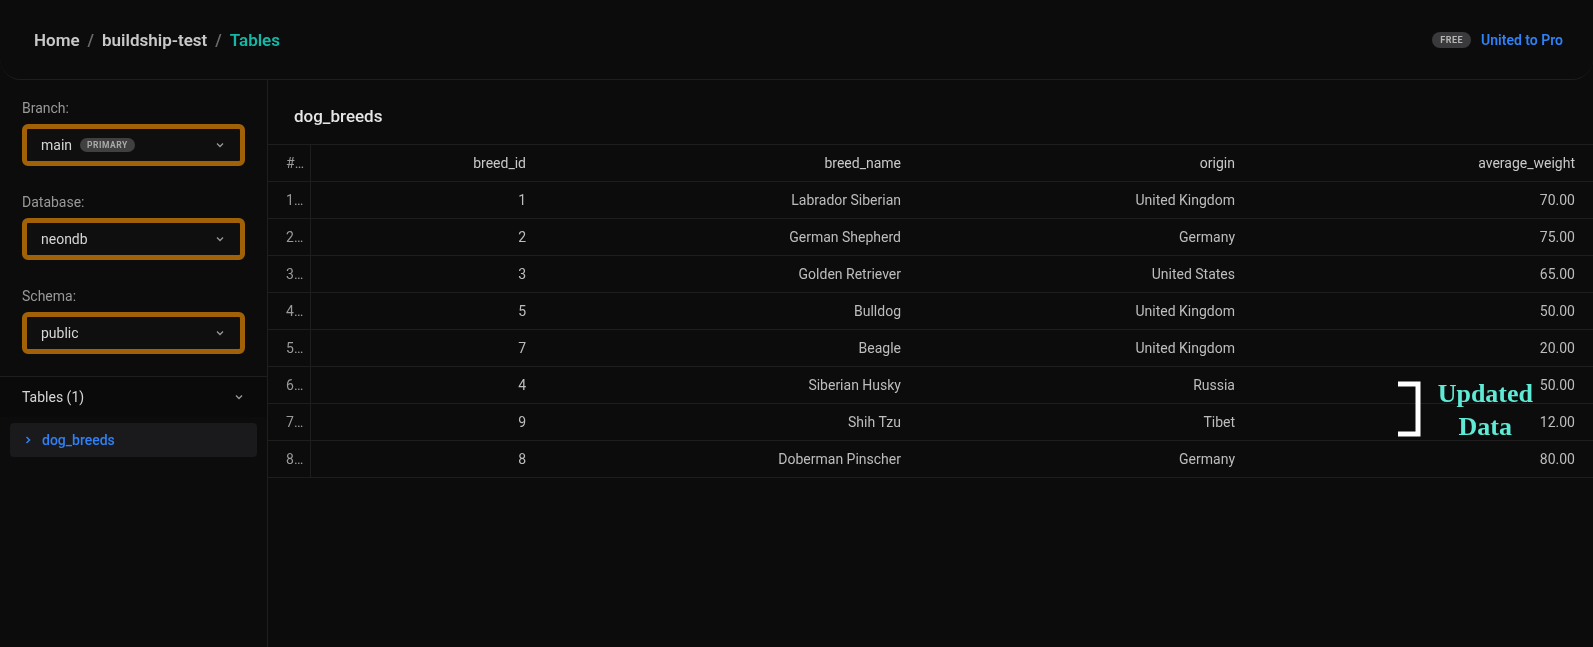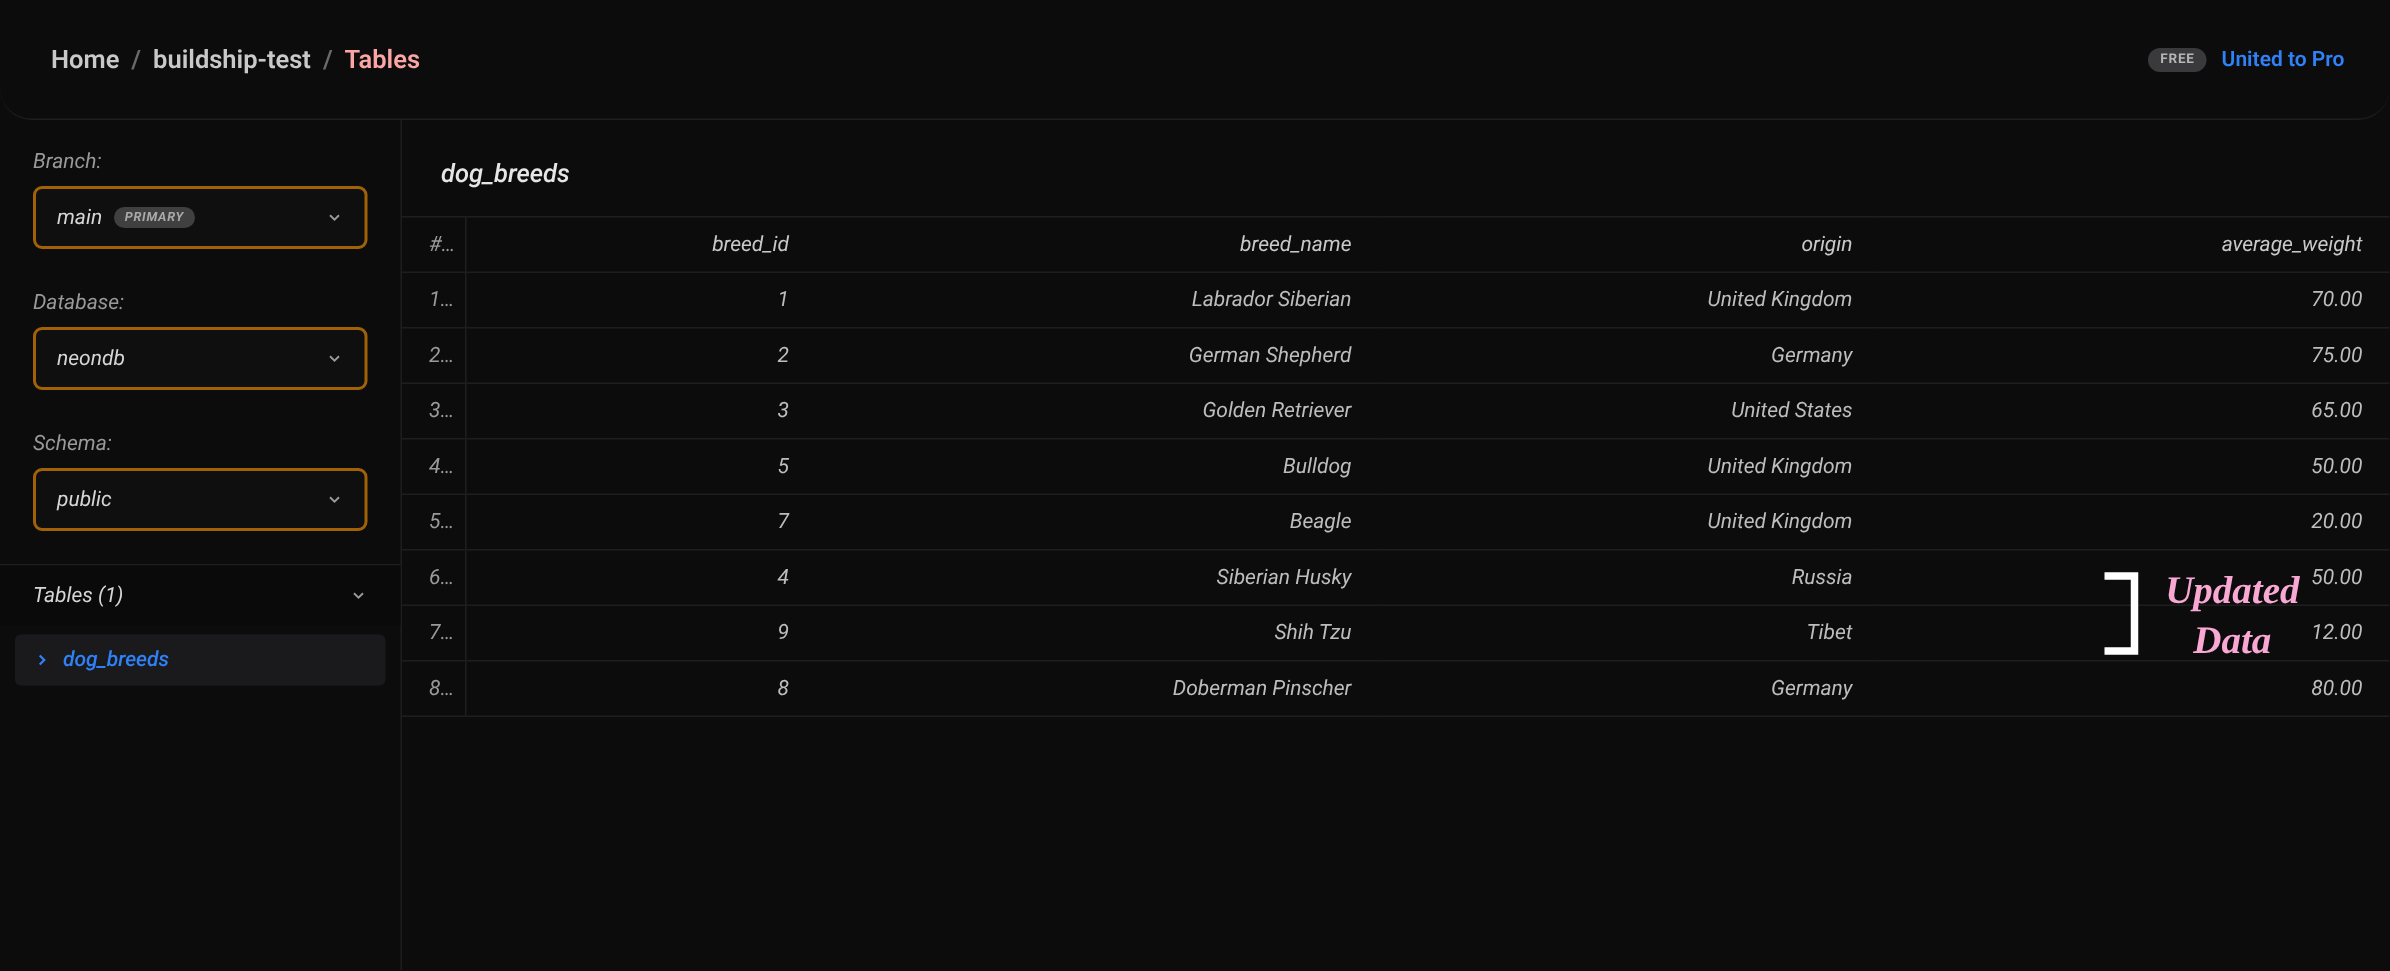--- a/index.html
+++ b/index.html
@@ -25,21 +25,21 @@
   }
   .breadcrumb {
     display: flex;
     align-items: center;
     gap: 8px;
     font-size: 17px;
     font-weight: 600;
   }
   .breadcrumb a { color: #c9c9c9; text-decoration: none; }
   .breadcrumb .sep { color: #6a6a6c; }
-  .breadcrumb .current { color: #fca5a5; text-align: right; }
+  .breadcrumb .current { color: #14b8a6; text-align: right; }
   .topbar-right {
     display: flex;
     align-items: center;
     gap: 10px;
   }
   .free-badge {
     background: #3a3a3c;
     color: #b5b5b5;
     font-size: 9px;
     font-weight: 700;
@@ -52,39 +52,38 @@
     color: #2f81f7;
     font-weight: 600;
     font-size: 14px;
     text-decoration: none;
   }
 
   
   .body {
     display: flex;
     height: calc(647px - 80px);
-    font-style: italic;
   }
   .sidebar {
     width: 268px;
     border-right: 1px solid #1e1e1f;
     display: flex;
     flex-direction: column;
   }
   .sidebar-controls {
     padding: 20px 22px 22px 22px;
   }
   .ctrl-label {
     color: #999;
     font-size: 14px;
     margin-bottom: 8px;
   }
   .select-box {
     background: #0f0f10;
-    border: 2px solid #a16207;
+    border: 5px solid #a16207;
     border-radius: 6px;
     height: 42px;
     display: flex;
     align-items: center;
     justify-content: space-between;
     padding: 0 14px;
     cursor: pointer;
     margin-bottom: 28px;
   }
   .select-box:last-child { margin-bottom: 0; }
@@ -187,21 +186,21 @@
     gap: 14px;
     pointer-events:none;
   }
   .annotation .bracket {
     color:#ffffff;
   }
   .annotation .text {
     font-family: Georgia, "Times New Roman", serif;
     font-weight: 700;
     font-size: 26px;
-    color:#f9a8d4;
+    color:#5eead4;
     line-height:1.25;
     text-align:center;
   }
 </style>
 </head>
 <body>
 
 <div class="topbar">
   <div class="breadcrumb">
     <a href="#">Home</a>

